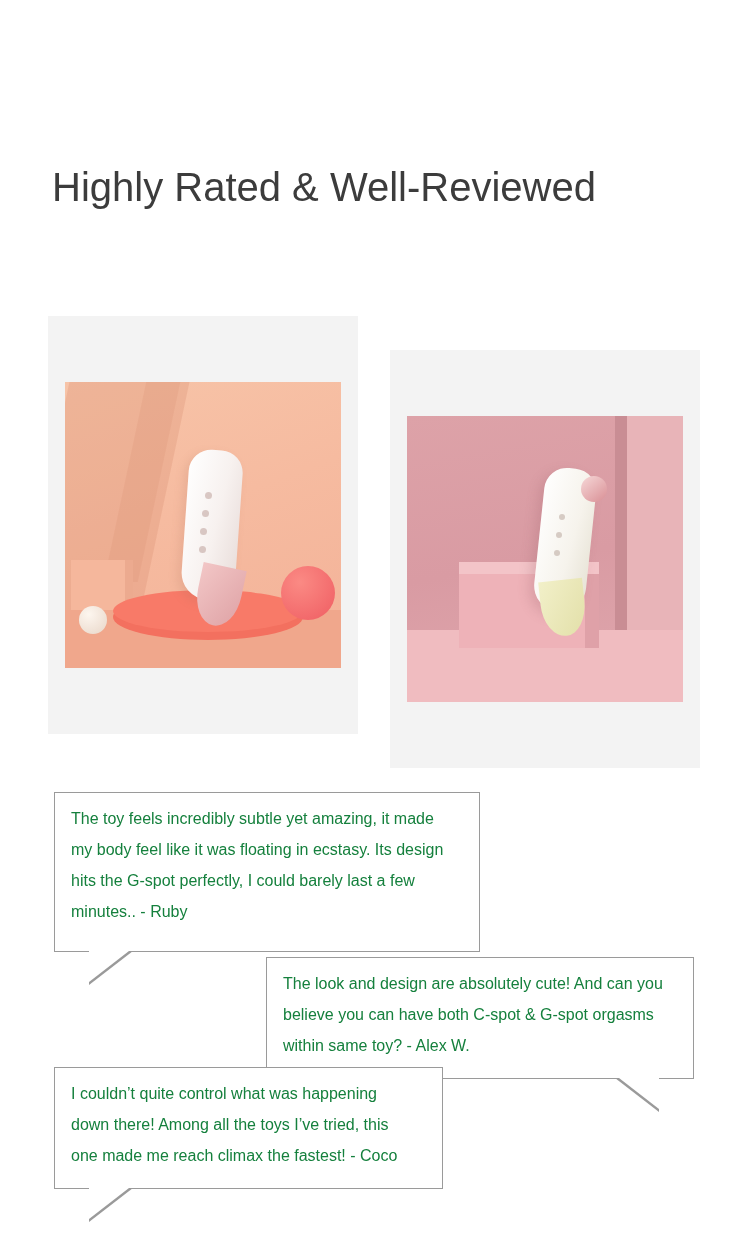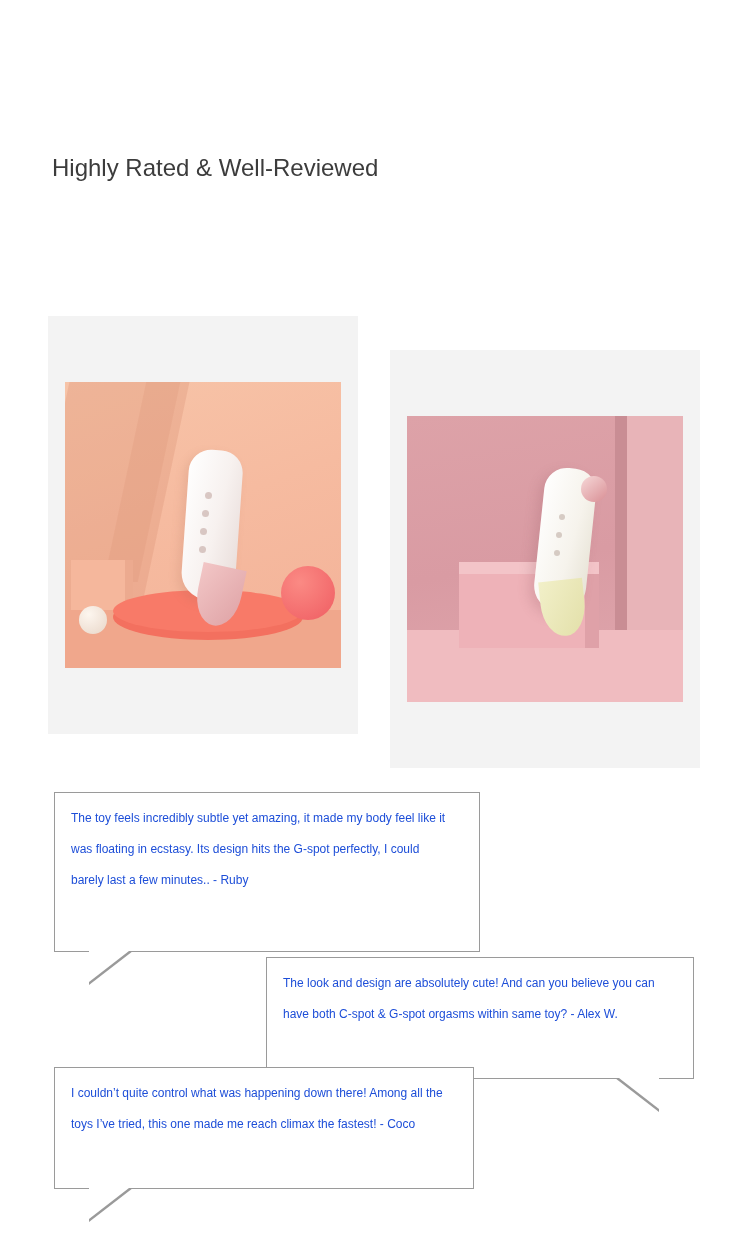--- a/index.html
+++ b/index.html
@@ -19,21 +19,21 @@
     position: relative;
     width: 750px;
     height: 1257px;
   }
 
   
   .heading {
     position: absolute;
     left: 52px;
     top: 138px;
-    font-size: 24px;
+    font-size: 40px;
     font-weight: 400;
     color: #3c3c3c;
     letter-spacing: 0px;
     white-space: nowrap;
   }
 
   
   .card {
     position: absolute;
     background: #f3f3f3;
@@ -271,22 +271,22 @@
     border-radius: 50%;
     background: rgba(180,160,150,0.5);
   }
 
   
   .bubble {
     position: absolute;
     box-sizing: border-box;
     border: 1px solid #9a9a9a;
     background: #ffffff;
-    color: #1d4ed8;
-    font-size: 12px;
+    color: #15803d;
+    font-size: 16px;
     line-height: 31px;
     padding: 10px 24px 12px 16px;
   }
   .bubble .tail,
   .bubble .tail-fill {
     position: absolute;
     width: 0;
     height: 0;
   }
 
@@ -332,21 +332,21 @@
     bottom: -31px;
     border-right: 0 solid transparent;
     border-left: 40px solid transparent;
     border-top: 31px solid #ffffff;
   }
 
   
   .bubble-3 {
     left: 54px;
     top: 1067px;
-    width: 420px;
+    width: 389px;
     height: 122px;
   }
   .bubble-3 .tail {
     left: 34px;
     bottom: -34px;
     border-left: 0 solid transparent;
     border-right: 44px solid transparent;
     border-top: 34px solid #9a9a9a;
   }
   .bubble-3 .tail-fill {

